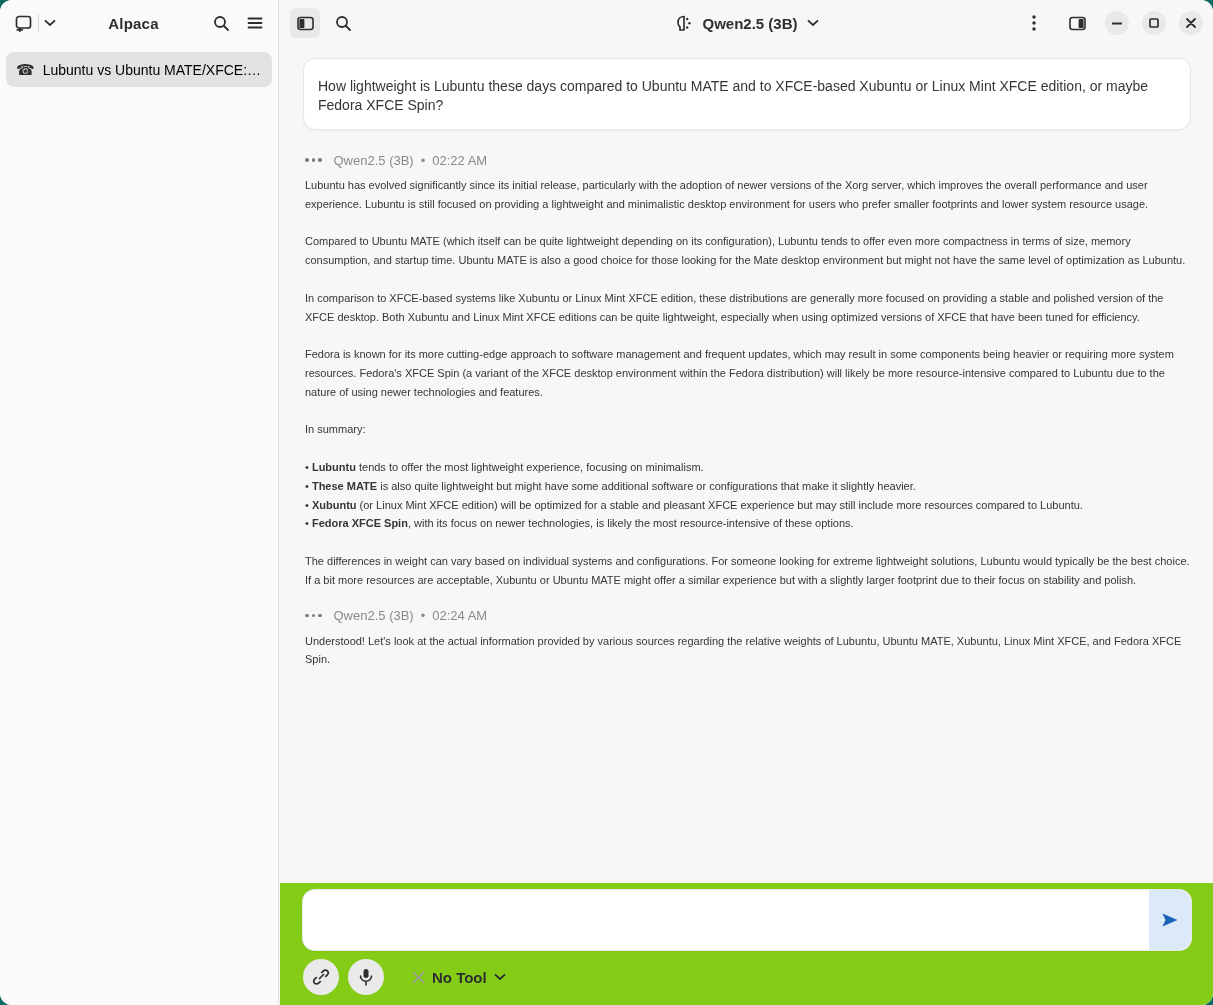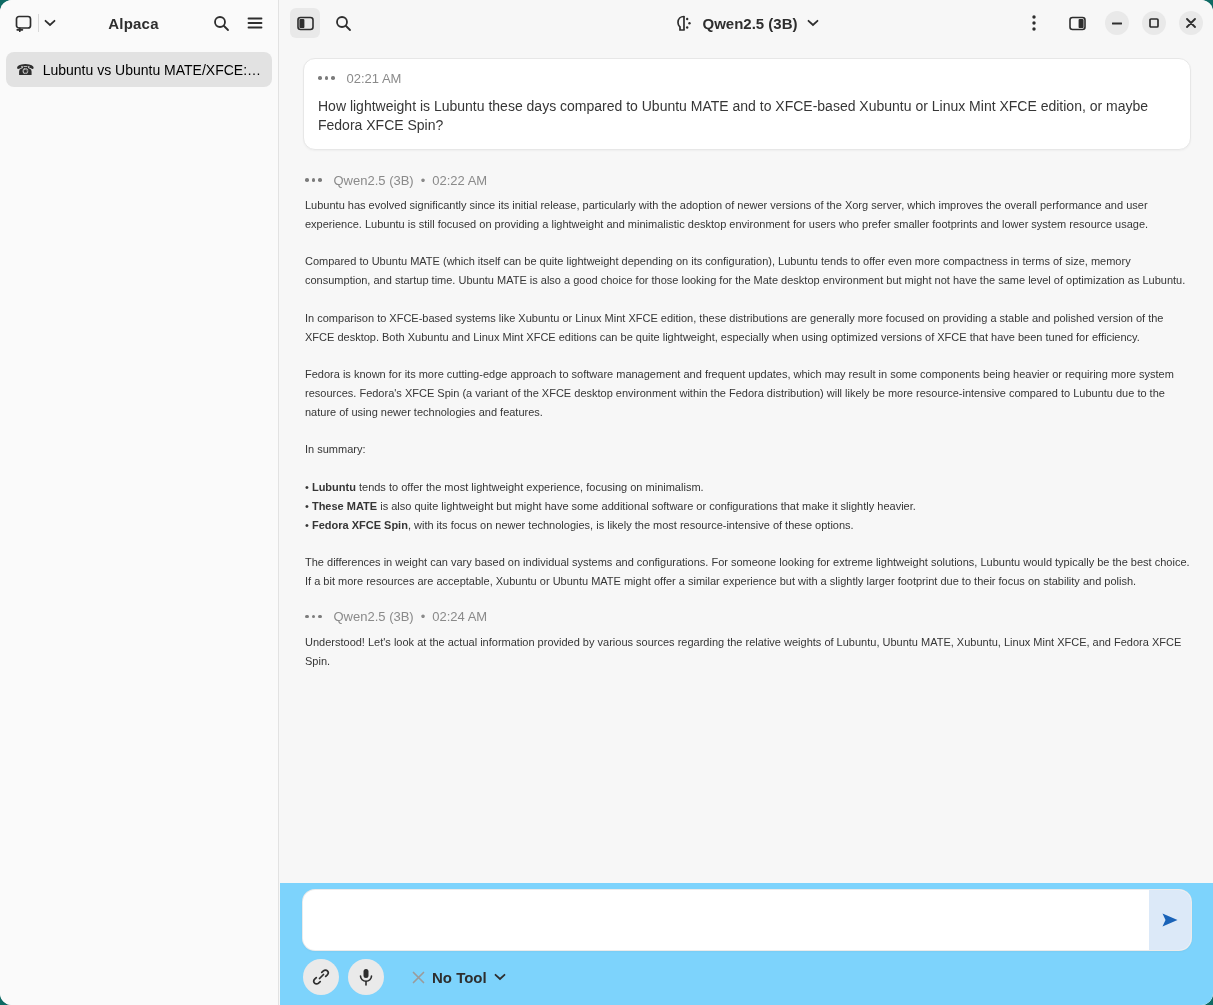--- a/index.html
+++ b/index.html
@@ -90,21 +90,21 @@
   .asst-body p { margin-top: 18.8px; }
   .asst-body p:first-child { margin-top: 0; }
   .bullets { margin-top: 18.8px; }
   .bullet::before { content: "• "; }
   .bullet .b { font-weight: bold; }
   .msg-user.right { margin-top: 23px; }
   .msg-assistant.last { margin-top: 16px; }
   
   .composer {
     position: absolute; left: 0; right: 0; bottom: 0; height: 122px;
-    background: #7dd3fc; padding: 7px 22px 0 23px;
+    background: #84cc16; padding: 7px 22px 0 23px;
   }
   .input-box {
     height: 60px; border-radius: 12px; background: #ffffff;
     box-shadow: 0 0 0 1px #ebebeb, 0 1px 3px rgba(0,0,0,0.07);
     display: flex; overflow: hidden;
   }
   .input-area {
     flex: 1; border: none; resize: none; outline: none; background: transparent;
     font-family: "Liberation Sans", sans-serif; font-size: 14.6px; padding: 10px 12px;
     color: #363636;
@@ -254,28 +254,20 @@
                 <path d="M1 1 L9 9 M9 1 L1 9" stroke="#2e2e2e" stroke-width="1.8" stroke-linecap="round"></path>
               </svg>
           </span>
         </button>
       </div>
     </div>
 
     <div class="chat-scroll">
 
       <div class="msg-user">
-        <div class="msg-meta">
-          <span class="dots">
-              <i></i>
-              <i></i>
-              <i></i>
-            </span>
-          <span>02:21 AM</span>
-        </div>
         <div class="msg-text">How lightweight is Lubuntu these days compared to Ubuntu MATE and to XFCE-based Xubuntu or Linux Mint XFCE edition, or maybe Fedora XFCE Spin?</div>
       </div>
 
       <div class="msg-assistant">
         <div class="msg-meta">
           <span class="dots">
               <i></i>
               <i></i>
               <i></i>
             </span>
@@ -285,20 +277,21 @@
         </div>
         <div class="asst-body">
           <p>Lubuntu has evolved significantly since its initial release, particularly with the adoption of newer versions of the Xorg server, which improves the overall performance and user experience. Lubuntu is still focused on providing a lightweight and minimalistic desktop environment for users who prefer smaller footprints and lower system resource usage.</p>
           <p>Compared to Ubuntu MATE (which itself can be quite lightweight depending on its configuration), Lubuntu tends to offer even more compactness in terms of size, memory consumption, and startup time. Ubuntu MATE is also a good choice for those looking for the Mate desktop environment but might not have the same level of optimization as Lubuntu.</p>
           <p>In comparison to XFCE-based systems like Xubuntu or Linux Mint XFCE edition, these distributions are generally more focused on providing a stable and polished version of the XFCE desktop. Both Xubuntu and Linux Mint XFCE editions can be quite lightweight, especially when using optimized versions of XFCE that have been tuned for efficiency.</p>
           <p>Fedora is known for its more cutting-edge approach to software management and frequent updates, which may result in some components being heavier or requiring more system resources. Fedora's XFCE Spin (a variant of the XFCE desktop environment within the Fedora distribution) will likely be more resource-intensive compared to Lubuntu due to the nature of using newer technologies and features.</p>
           <p>In summary:</p>
           <div class="bullets">
             <div class="bullet"><span class="b">Lubuntu</span><span> tends to offer the most lightweight experience, focusing on minimalism.</span></div>
             <div class="bullet"><span class="b">These MATE</span><span> is also quite lightweight but might have some additional software or configurations that make it slightly heavier.</span></div>
+            <div class="bullet"><span class="b">Xubuntu</span><span> (or Linux Mint XFCE edition) will be optimized for a stable and pleasant XFCE experience but may still include more resources compared to Lubuntu.</span></div>
             <div class="bullet"><span class="b">Fedora XFCE Spin</span><span>, with its focus on newer technologies, is likely the most resource-intensive of these options.</span></div>
           </div>
           <p>The differences in weight can vary based on individual systems and configurations. For someone looking for extreme lightweight solutions, Lubuntu would typically be the best choice. If a bit more resources are acceptable, Xubuntu or Ubuntu MATE might offer a similar experience but with a slightly larger footprint due to their focus on stability and polish.</p>
         </div>
       </div>
 
 
       <div class="msg-assistant last">
         <div class="msg-meta">
           <span class="dots">

